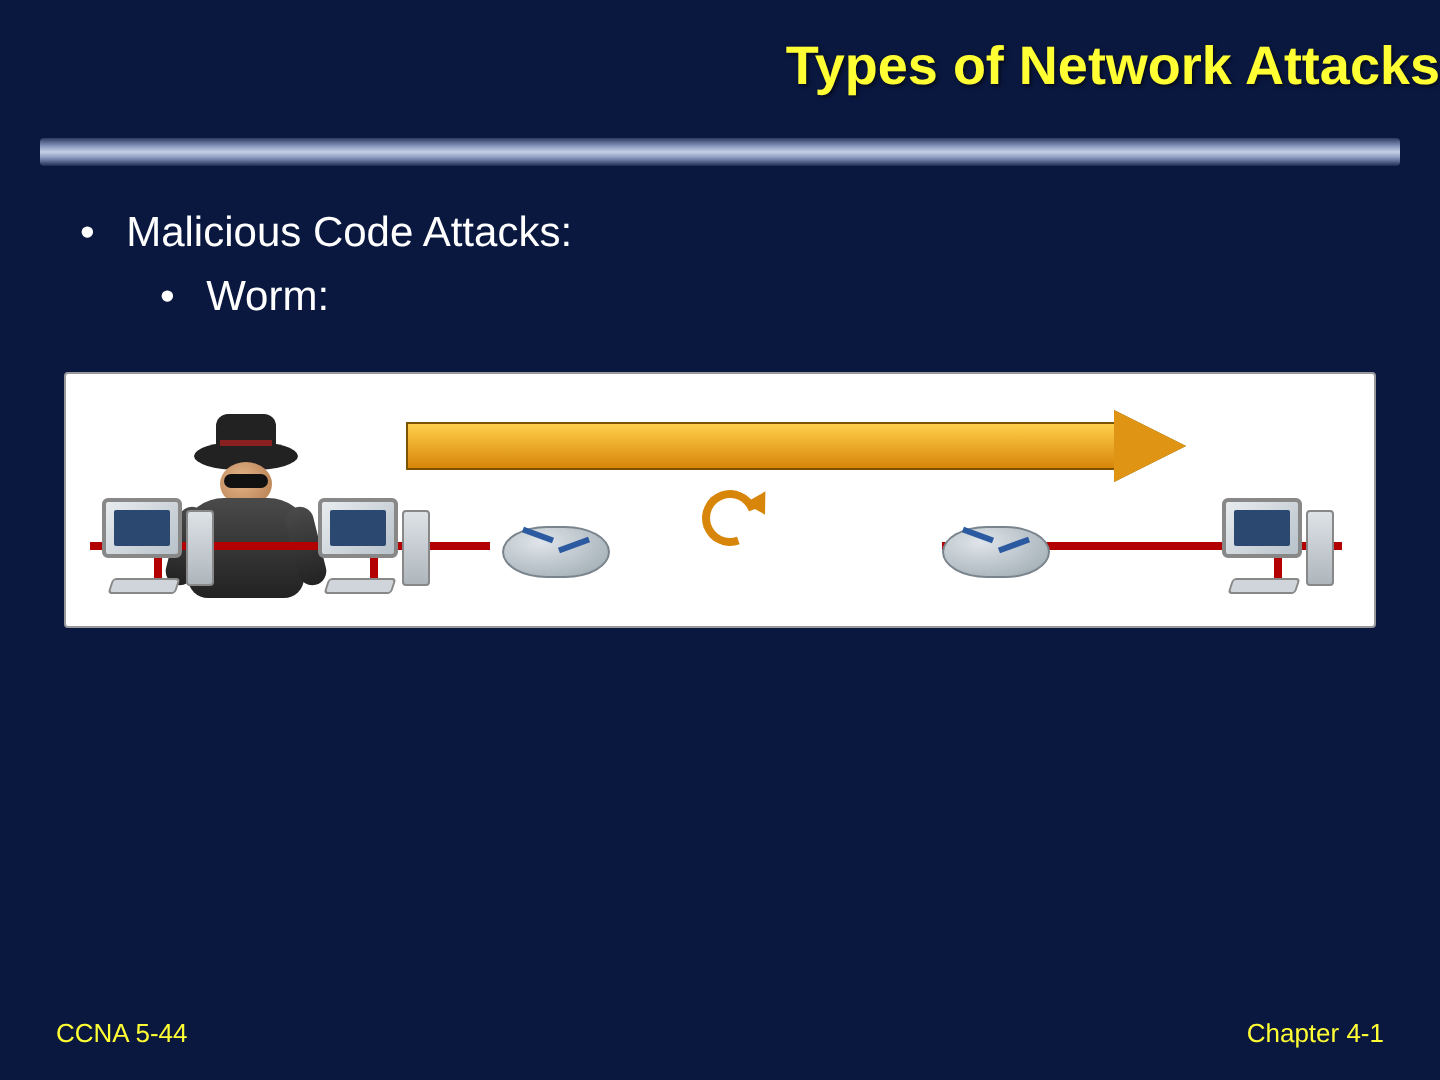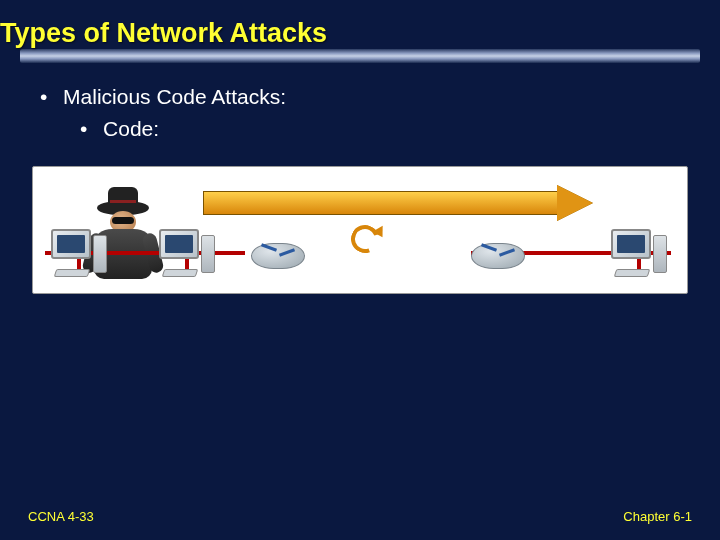--- a/index.html
+++ b/index.html
@@ -5,23 +5,23 @@
   * { margin: 0; padding: 0; box-sizing: border-box; }
   body {
     width: 720px;
     height: 540px;
     background: #0a1840;
     font-family: Arial, sans-serif;
     position: relative;
     overflow: hidden;
   }
   .title-area {
-    text-align: left;
+    text-align: right;
     padding-top: 18px;
-    padding-bottom: 0;
+    padding-bottom: 20px;
   }
   .title {
     font-size: 27px;
     font-weight: bold;
     color: #ffff33;
     text-shadow: 1px 1px 2px rgba(0,0,0,0.6);
   }
   .divider {
     height: 14px;
     margin: 0 20px 12px 20px;
@@ -207,21 +207,21 @@
 
 <div class="title-area">
   <div class="title">Types of Network Attacks</div>
 </div>
 
 <div class="divider"></div>
 
 <div class="content">
   <ul>
     <li class="lvl1"><span class="text">Malicious Code Attacks:</span></li>
-    <li class="lvl2"><span class="text">Code:</span></li>
+    <li class="lvl2"><span class="text">Worm:</span></li>
   </ul>
 </div>
 
 <div class="illustration">
 
   <div class="big-arrow">
     <div class="shaft"></div>
     <div class="head"></div>
   </div>
 
@@ -269,14 +269,14 @@
   </div>
 
   <div class="pc" style="left:576px;">
     <div class="monitor"></div>
       <div class="tower"></div>
       <div class="keyb"></div>
   </div>
 
 </div>
 
-<div class="footer-left">CCNA 4-33</div>
-<div class="footer-right">Chapter 6-1</div>
+<div class="footer-left">CCNA 5-44</div>
+<div class="footer-right">Chapter 4-1</div>
 
 </body></html>

